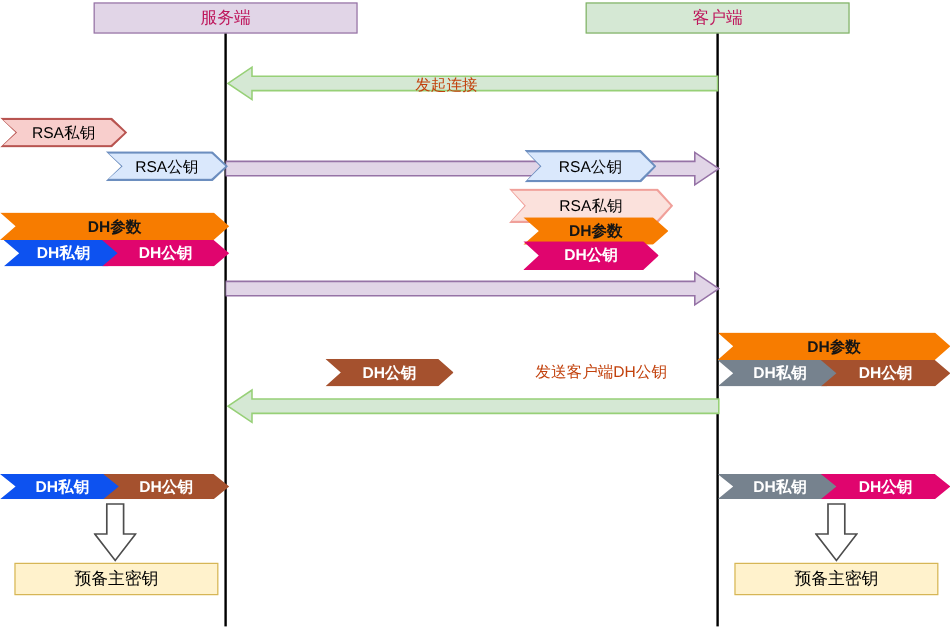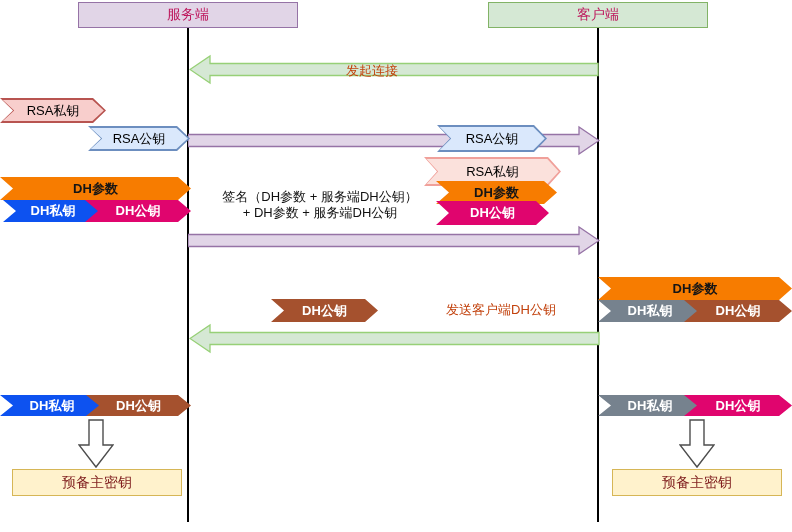--- a/index.html
+++ b/index.html
@@ -37,21 +37,21 @@
   .ribbon.magenta { background:#E0056E; font-weight:bold; color:#fff; }
   .ribbon.brown { background:#A5512E; font-weight:bold; color:#fff; }
   .ribbon.gray { background:#76828E; font-weight:bold; color:#fff; }
 
   
   .msg-label { position:absolute; z-index:4; font-size:13px; color:#c2410c; text-align:center; white-space:nowrap; }
   .sign-label { position:absolute; z-index:4; font-size:13px; color:#111; text-align:center; line-height:16px; white-space:nowrap; }
 
   
   .result-box { position:absolute; width:170px; height:27px; background:#FFF2CC; border:1.5px solid #D6B656;
-    display:flex; align-items:center; justify-content:center; font-size:14px; color:#7f1d1d; z-index:3; }
+    display:flex; align-items:center; justify-content:center; font-size:14px; color:#000000; z-index:3; }
   .result-box.left { left:12px; top:469px; }
   .result-box.right { left:612px; top:469px; }
 
   .watermark { position:absolute; left:610px; top:496px; width:180px; text-align:center;
     font-size:17px; color:#C3C3C3; letter-spacing:1px; z-index:5; }
 </style>
 </head>
 <body>
 
 <div class="canvas">
@@ -71,24 +71,20 @@
   </svg>
   <div class="msg-label" style="left:322px; top:62px; width:100px;">发起连接</div>
 
   <svg class="blockarrow" style="left:188px; top:125px;" width="412" height="31" viewBox="0 0 412 31">
     <polygon points="0,9.5 391,9.5 391,2 411,15.5 391,29 391,21.5 0,21.5" fill="#E1D5E7" stroke="#9673A6" stroke-width="1.3"></polygon>
   </svg>
 
   <svg class="blockarrow" style="left:188px; top:225px;" width="412" height="31" viewBox="0 0 412 31">
     <polygon points="0,9.5 391,9.5 391,2 411,15.5 391,29 391,21.5 0,21.5" fill="#E1D5E7" stroke="#9673A6" stroke-width="1.3"></polygon>
   </svg>
-  <div class="sign-label" style="left:195px; top:189px; width:250px;">
-    <div>签名（DH参数 + 服务端DH公钥）</div>
-    <div>+ DH参数 + 服务端DH公钥</div>
-  </div>
 
   <svg class="blockarrow" style="left:189px; top:323px;" width="411" height="31" viewBox="0 0 411 31">
     <polygon points="1,15.5 21,2 21,9.5 410,9.5 410,21.5 21,21.5 21,29" fill="#D5E8D4" stroke="#97D077" stroke-width="1.3"></polygon>
   </svg>
   <div class="msg-label" style="left:431px; top:301px; width:140px;">发送客户端DH公钥</div>
 
   <div class="ribbon bordered pink" style="left:0; top:98px; width:106px; height:25px;">
     <span class="rlabel">RSA私钥</span>
   </div>
   <div class="ribbon bordered blue" style="left:88px; top:98px; width:102px; height:25px;">

